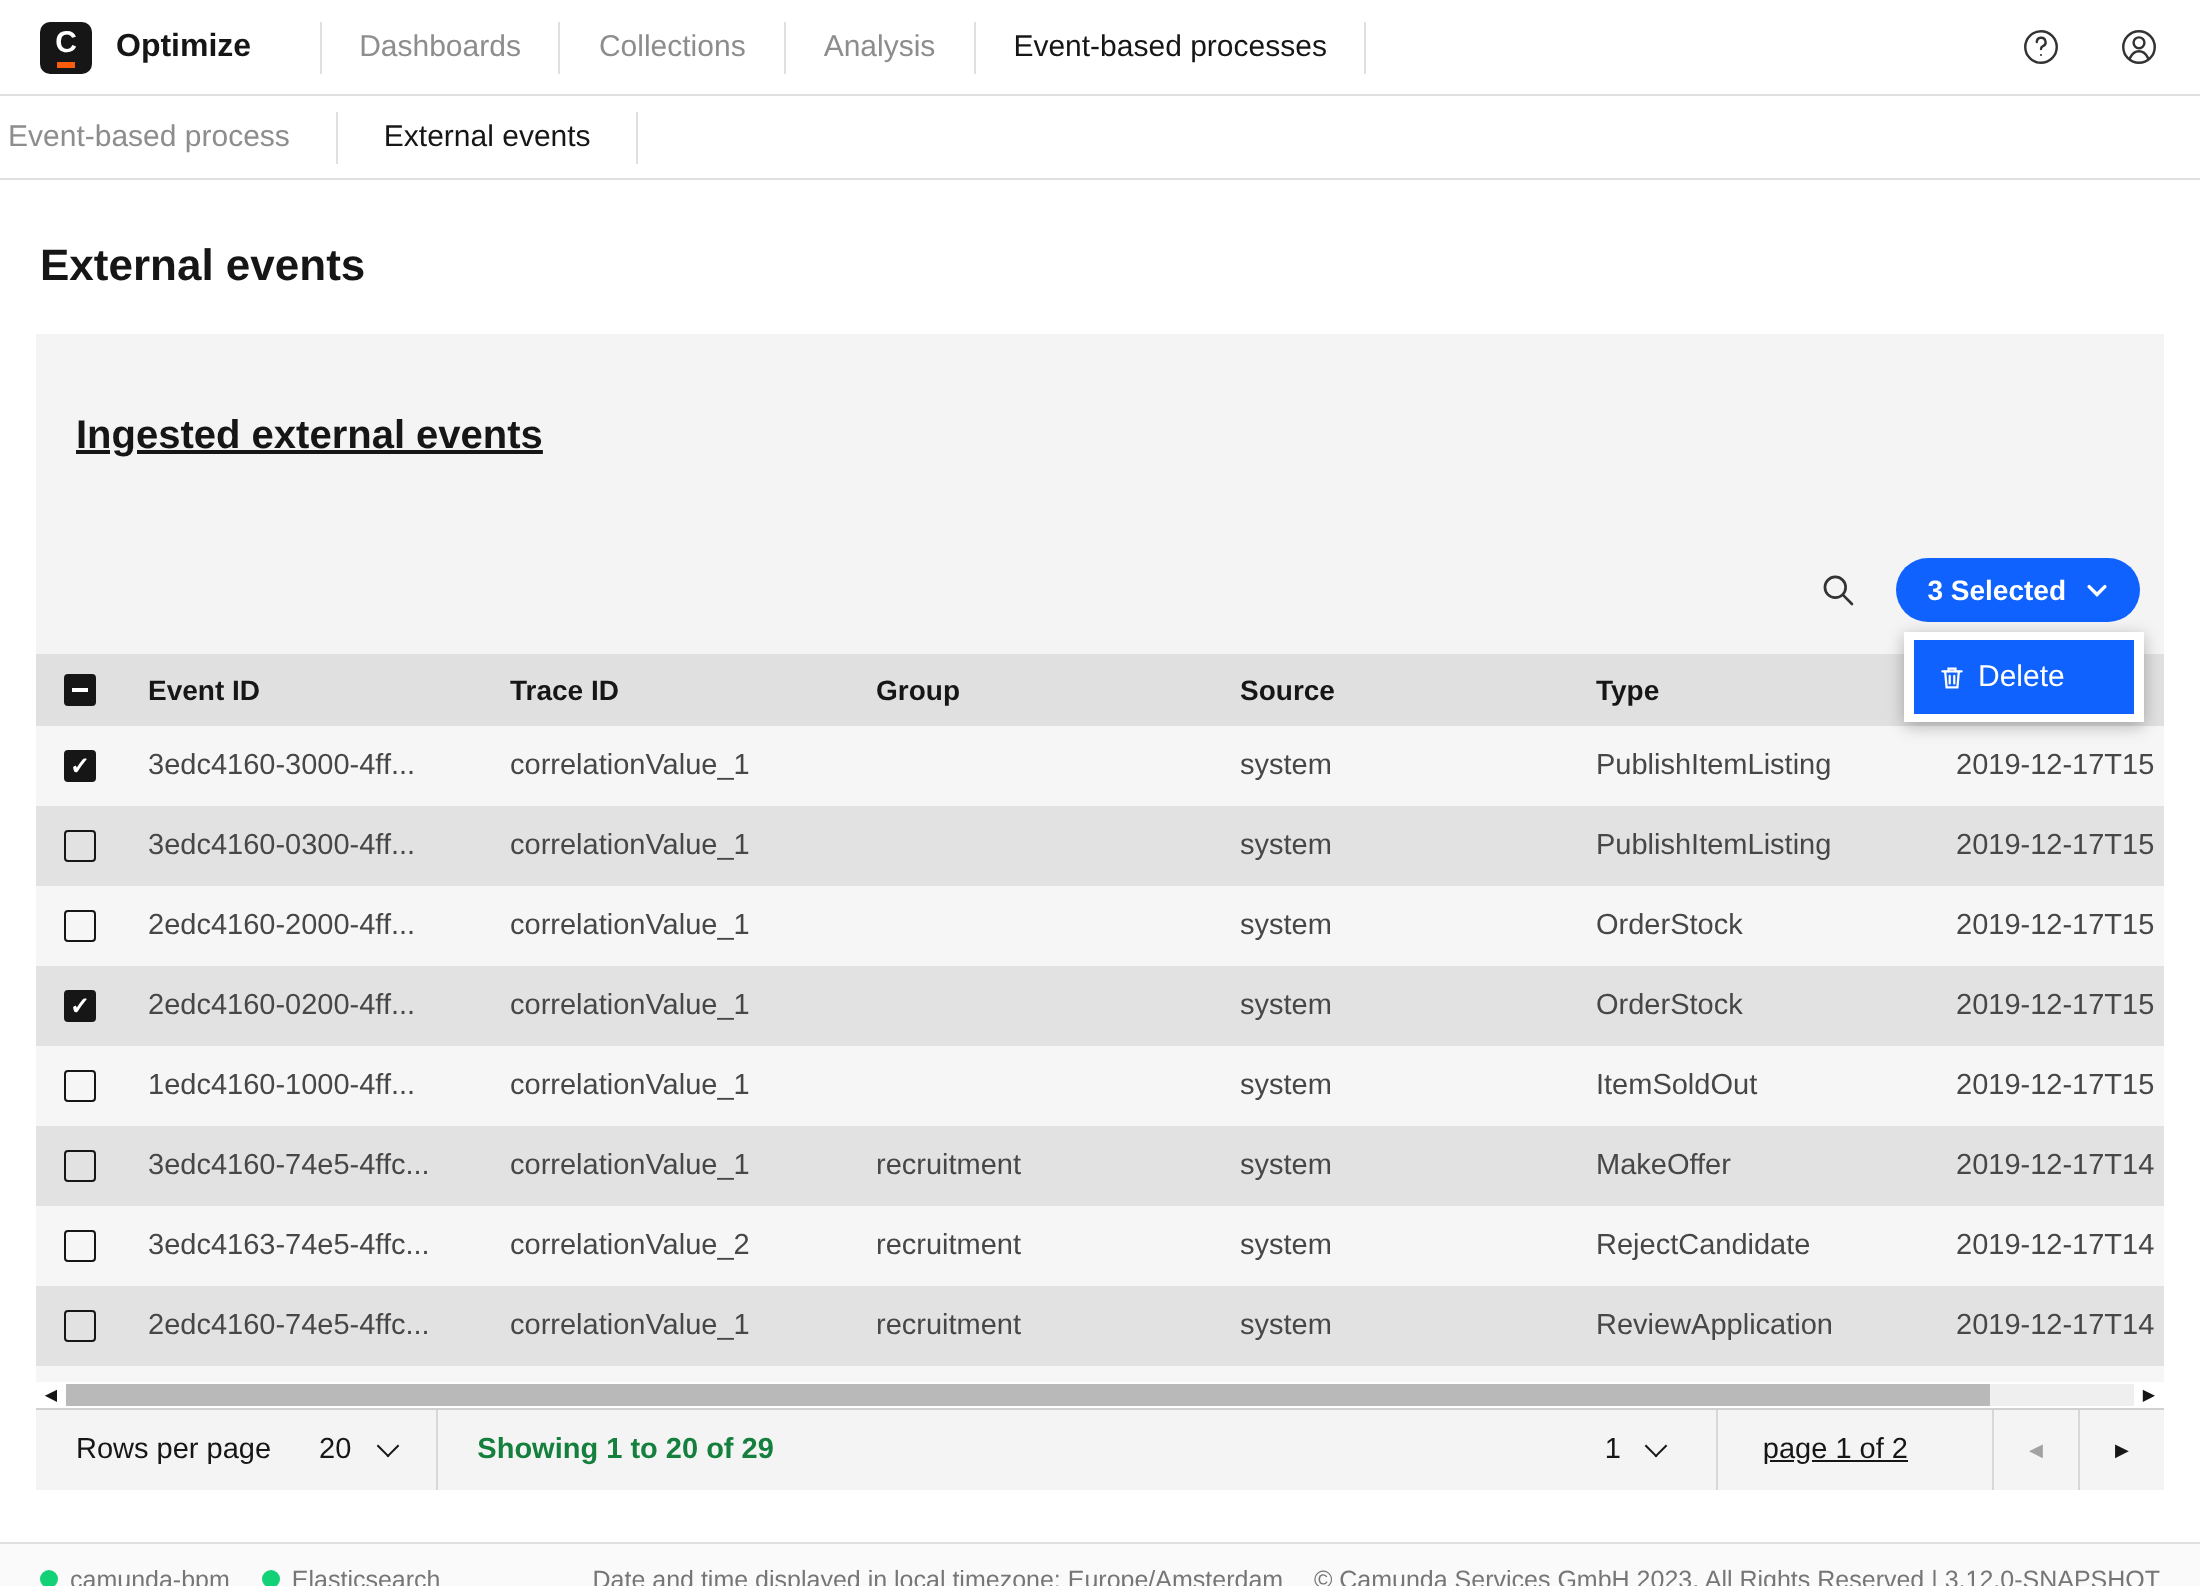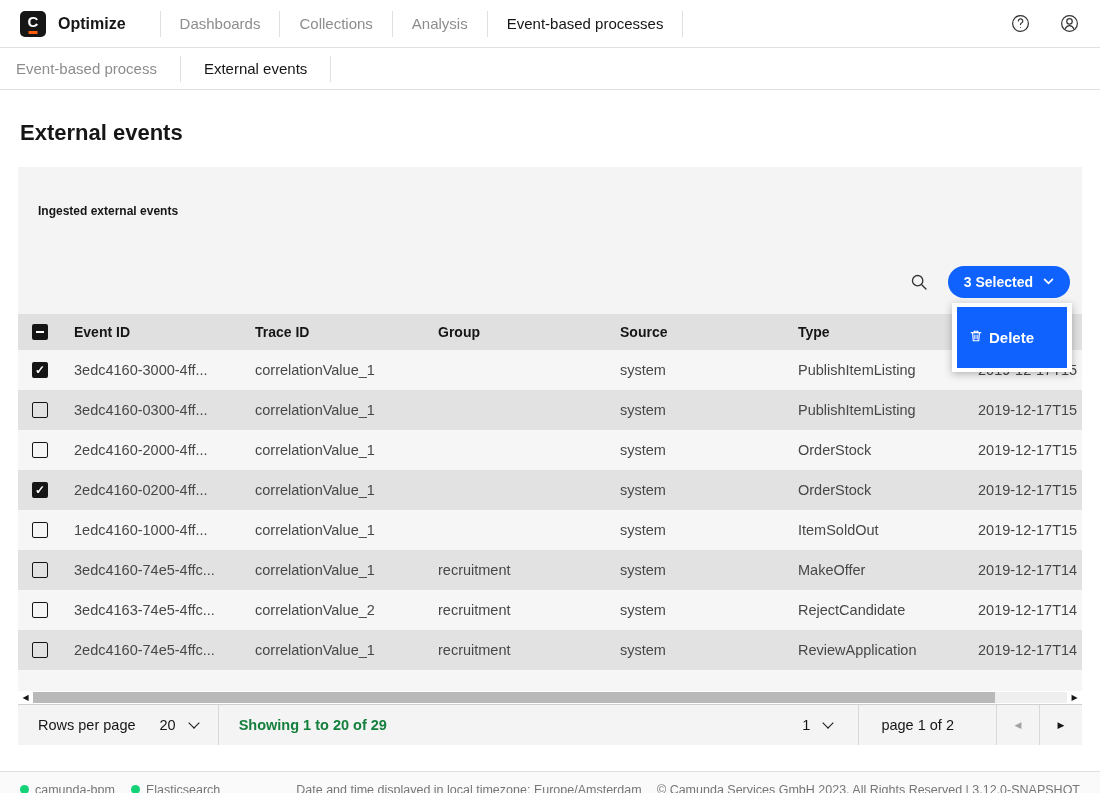--- a/index.html
+++ b/index.html
@@ -15,44 +15,44 @@
   .logo .bar{position:absolute;bottom:3px;left:50%;transform:translateX(-50%);width:9px;height:3px;}
   .brand{font-weight:700;font-size:16px;margin-left:12px;}
   .main-nav{display:flex;align-items:center;margin-left:34px;height:100%;}
   .nav-divider{width:1px;height:26px;background:#e0e0e0;}
   .nav-item{padding:0 19px;font-size:15px;color:#8d8d8d;cursor:pointer;white-space:nowrap;}
   .nav-item.active{color:#161616;}
   .nav-right{margin-left:auto;display:flex;align-items:center;gap:28px;}
   .icon-btn{background:none;border:none;padding:0;cursor:pointer;display:flex;align-items:center;}
 
   
-  .subnav{height:42px;display:flex;align-items:center;padding:0 16px;box-sizing:border-box;
+  .subnav{height:42px;display:flex;align-items:center;padding:0 4px;box-sizing:border-box;
           border-bottom:1px solid #e0e0e0;background:#fff;}
   .subtab{font-size:15px;color:#8d8d8d;cursor:pointer;padding:0 23px;white-space:nowrap;}
   .subtab:first-child{padding-left:0;}
   .subtab.active{color:#161616;}
   .subtab-divider{width:1px;height:26px;background:#e0e0e0;}
 
   
   .page-title{font-size:22px;font-weight:600;margin:30px 0 22px 20px;line-height:25px;}
 
   .card{margin:0 18px;background:#f4f4f4;height:578px;box-sizing:border-box;
         display:flex;flex-direction:column;position:relative;}
-  .card-title{font-size:12px;padding:24px 0 0 20px;line-height:21px;}
+  .card-title{font-size:20px;padding:24px 0 0 20px;line-height:21px;text-decoration:underline;}
 
   .toolbar{display:flex;align-items:center;justify-content:flex-end;margin:34px 12px 16px 0;height:32px;}
   .search-btn{margin-right:20px;}
   .btn-wrap{position:relative;}
   .selected-btn{display:flex;align-items:center;gap:10px;background:var(--blue,#0f62fe);color:#fff;
                 border:none;border-radius:16px;height:32px;padding:0 16px;font-weight:700;
                 font-size:14px;cursor:pointer;font-family:inherit;}
   .dropdown{position:absolute;top:calc(100% + 5px);right:-2px;background:#fff;padding:4px 5px;
             box-shadow:0 2px 8px rgba(0,0,0,.28);z-index:20;width:120px;box-sizing:border-box;}
-  .dropdown-item{background:var(--blue,#0f62fe);color:#fff;display:flex;gap:6px;
-                 padding:22px 12px;font-size:15px;cursor:pointer;font-weight:bold;}
+  .dropdown-item{background:var(--blue,#0f62fe);color:#fff;display:flex;align-items:center;gap:6px;
+                 padding:10px 12px;font-size:15px;cursor:pointer;}
 
   
   .table-clip{flex:1;overflow:hidden;}
   .t-row{display:grid;grid-template-columns:56px 181px 183px 182px 178px 180px 200px;
          align-items:center;width:1160px;font-size:14.5px;box-sizing:border-box;}
   .t-head{height:36px;background:#e0e0e0;font-weight:700;font-size:14px;color:#161616;}
   .t-body .t-row{height:40px;color:#474747;}
   .t-body .t-row:nth-child(odd){background:#f6f6f6;}
   .t-body .t-row:nth-child(even){background:#e2e2e2;}
   .cell{overflow:hidden;white-space:nowrap;padding-right:8px;}
@@ -74,21 +74,21 @@
                box-sizing:border-box;font-size:14.5px;background:#f4f4f4;}
   .cf-left,.cf-right{display:flex;align-items:center;height:100%;}
   .cf-right{margin-left:auto;}
   .rpp-label{margin-left:20px;}
   .rpp-value{margin-left:24px;}
   .chev{width:7px;height:7px;border-right:1.5px solid #161616;border-bottom:1.5px solid #161616;
         transform:rotate(45deg);display:inline-block;margin-left:14px;margin-top:-5px;cursor:pointer;}
   .cf-divider{width:1px;height:100%;background:#d8d8d8;margin-left:20px;}
   .showing{margin-left:20px;color:#15803d;font-weight:bold;}
   .page-select{display:flex;align-items:center;padding:0 6px 0 0;cursor:pointer;}
-  .page-info{padding:0 22px;}
+  .page-info{padding:0 22px;text-decoration:underline;}
   .pg-btn{width:42px;height:100%;display:flex;align-items:center;justify-content:center;
           background:none;border:none;cursor:pointer;font-size:9px;color:#161616;}
   .pg-btn.disabled{color:#a2a2a2;cursor:default;}
 
   
   .statusbar{margin:26px 0 0 0;height:36px;border-top:1px solid #e0e0e0;display:flex;align-items:center;
              padding:0 20px;box-sizing:border-box;font-size:12.5px;color:#767676;background:#fafafa;}
   .conn{display:flex;align-items:center;gap:6px;margin-right:16px;}
   .dot{width:9px;height:9px;border-radius:50%;}
   .tz{margin-left:60px;}

